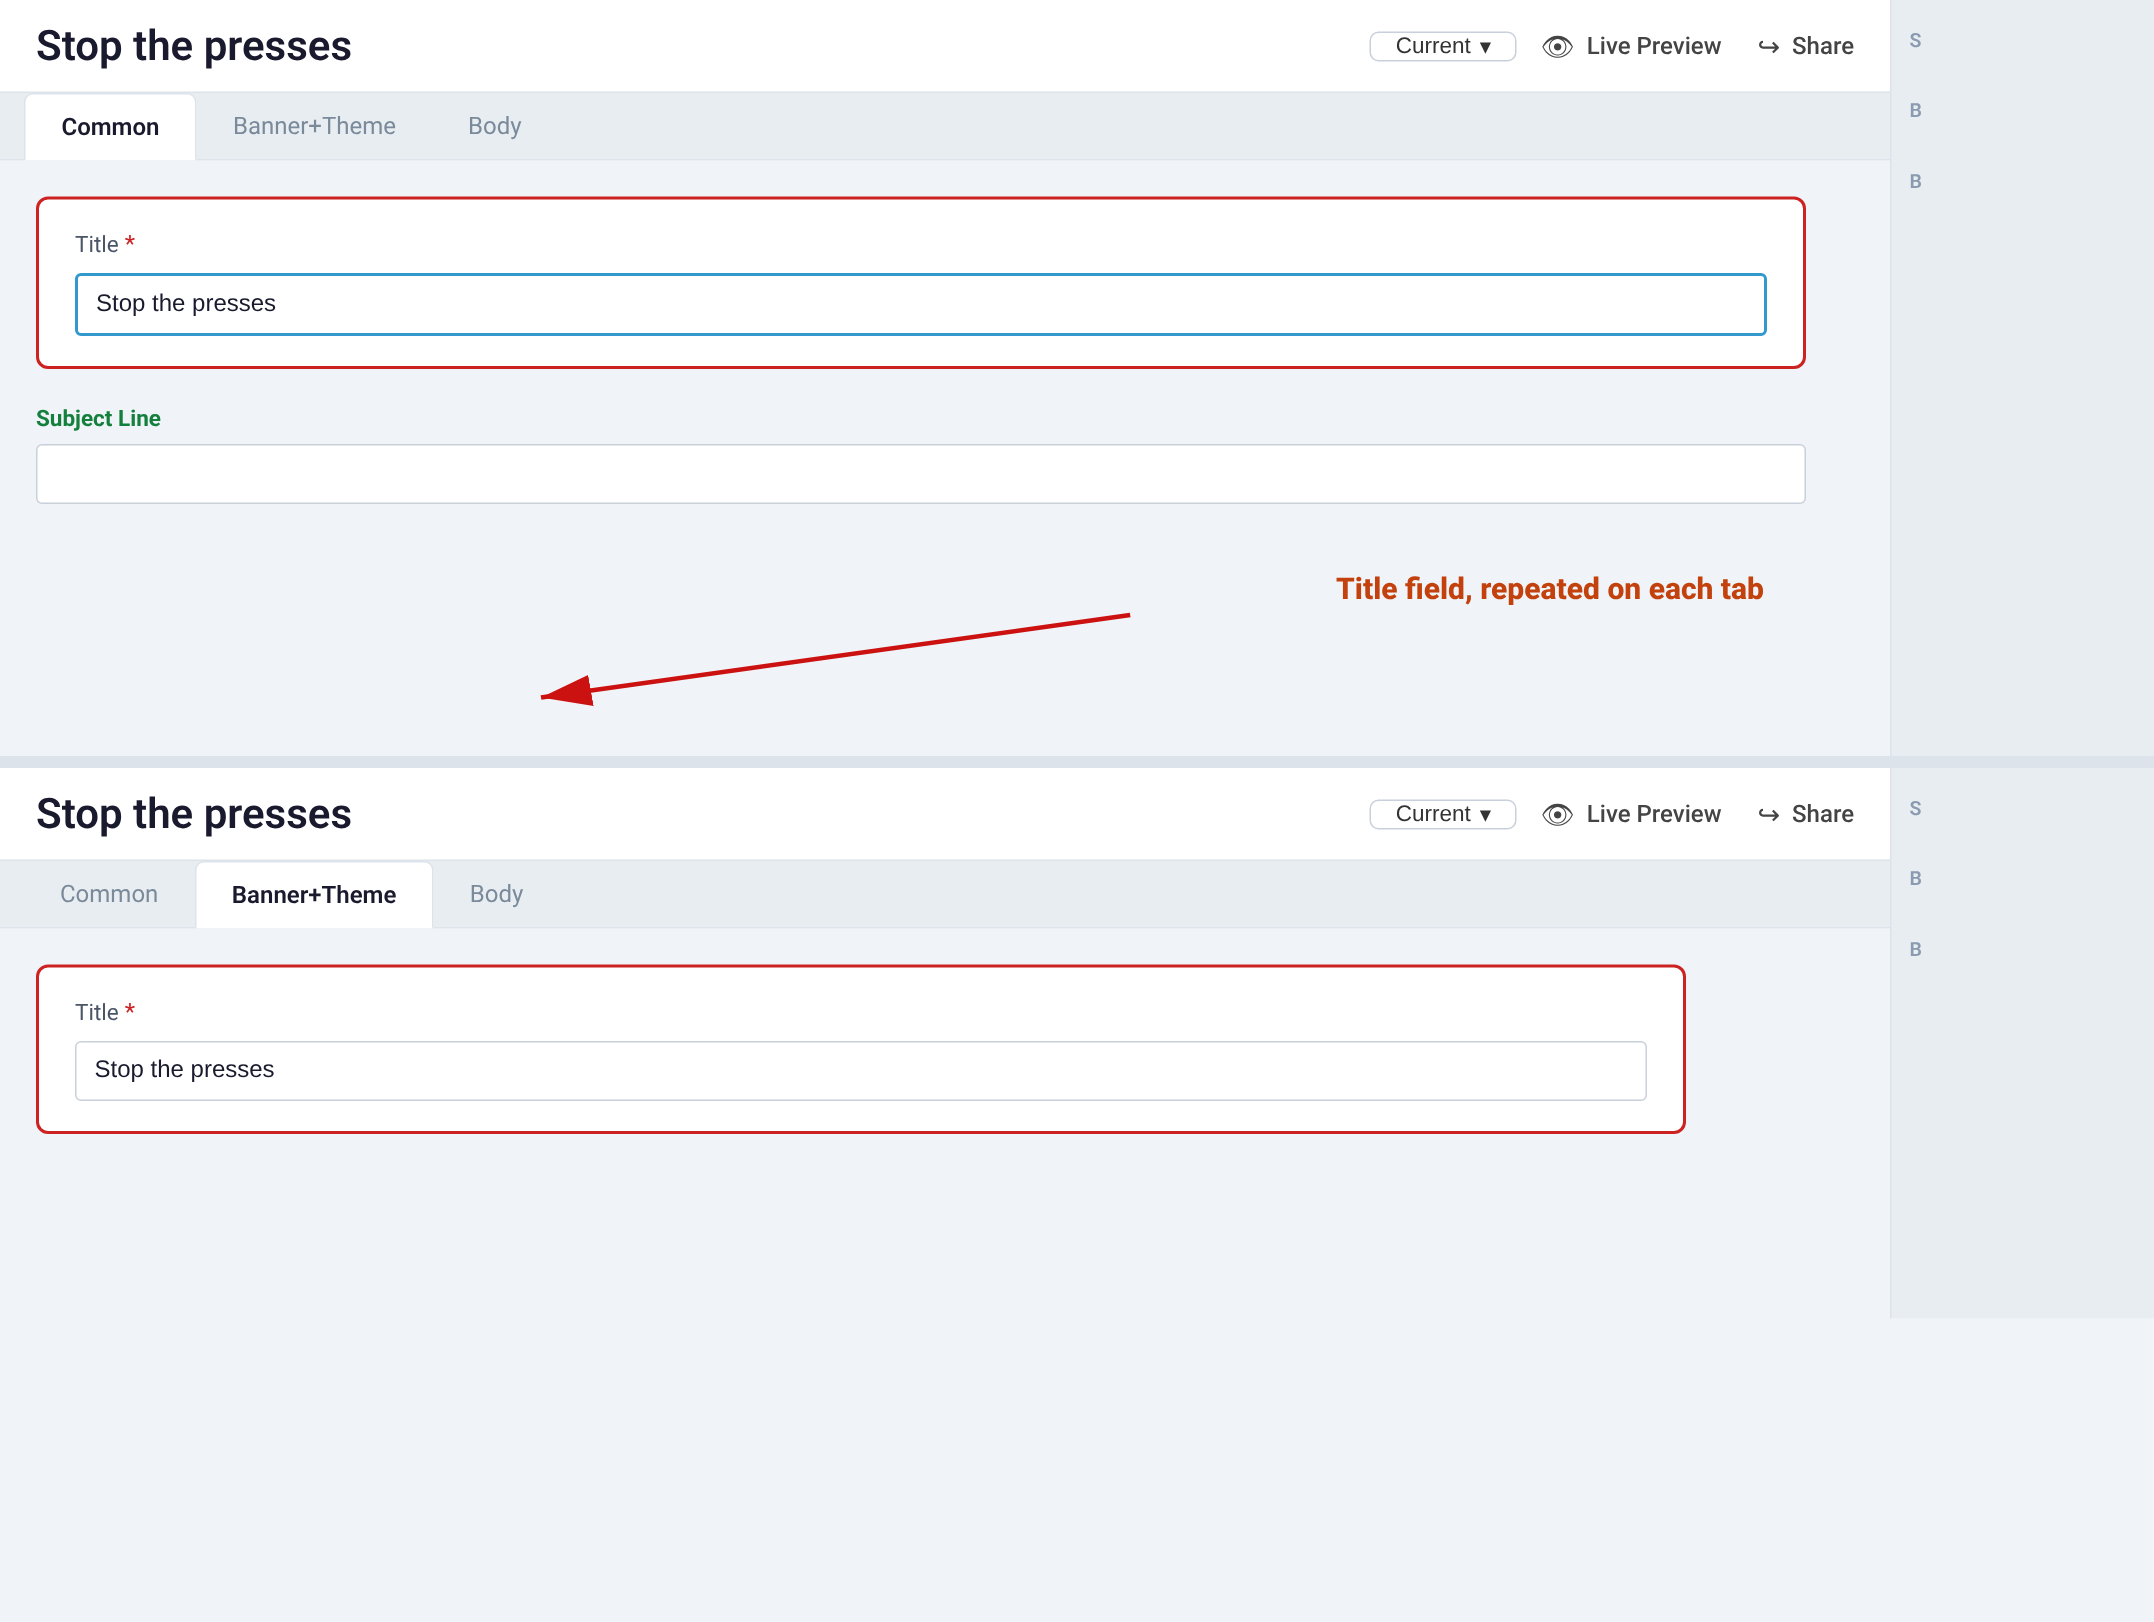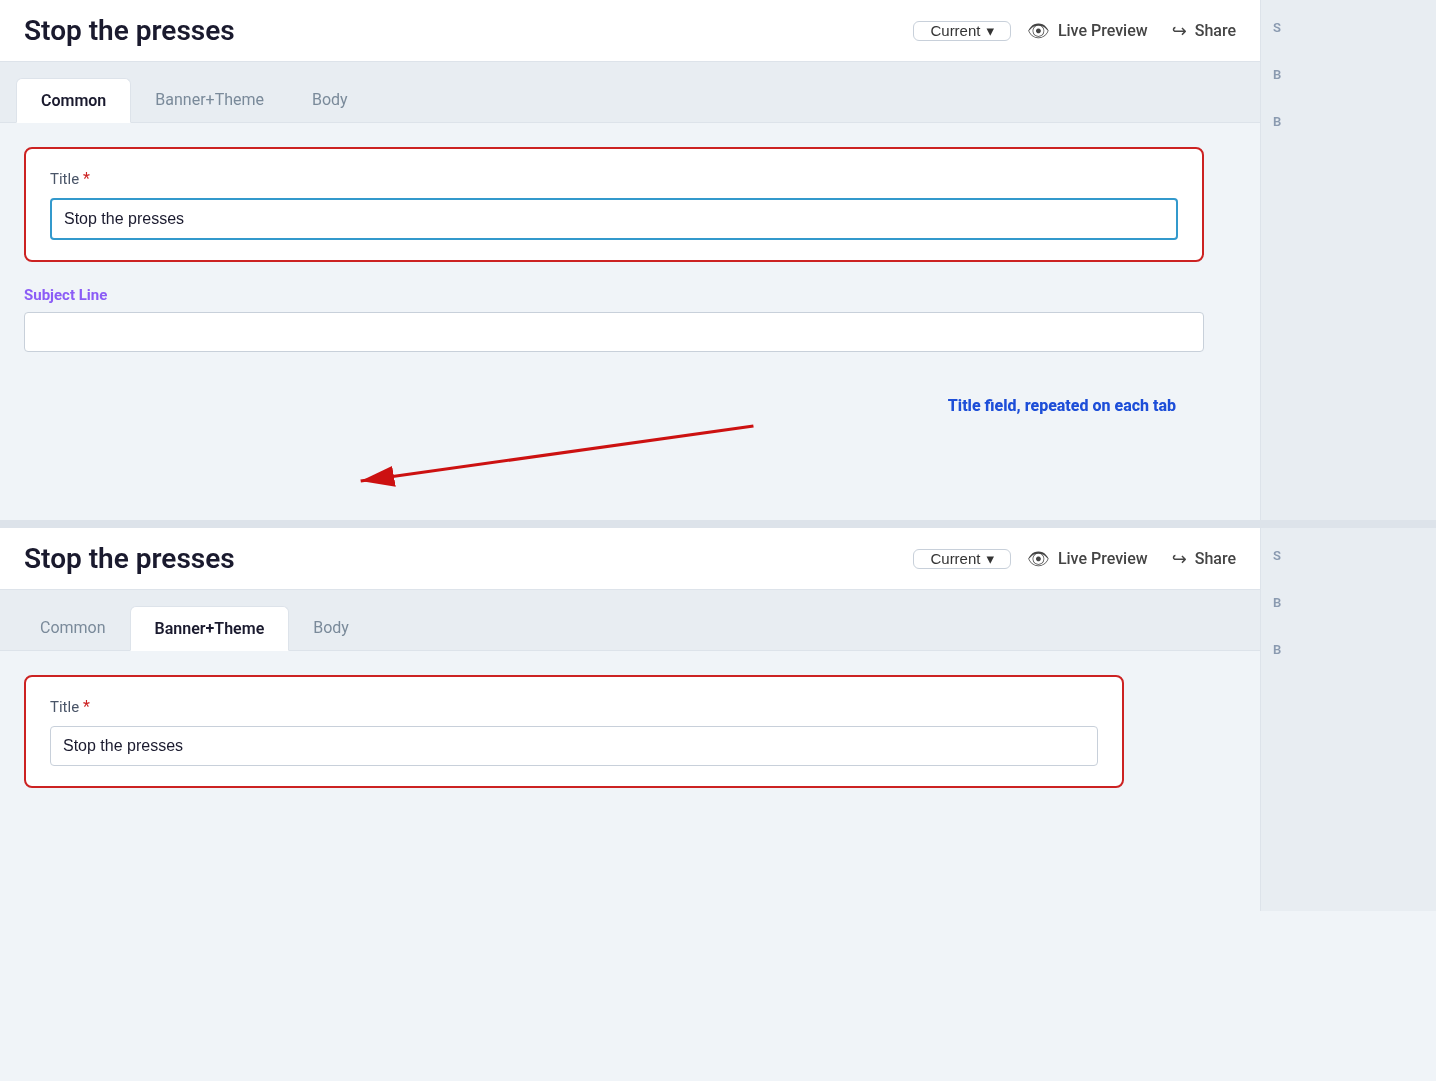--- a/index.html
+++ b/index.html
@@ -63,21 +63,21 @@
       gap: 8px;
       font-size: 16px;
       color: #444;
       cursor: pointer;
       font-weight: 500;
     }
 
     
     .tabs {
       display: flex;
-      padding: 16px 0 0 16px;
+      padding: 0 0 0 16px;
       background: #e8edf2;
       border-bottom: 1px solid #dde3ea;
     }
 
     .tab {
       padding: 12px 24px;
       font-size: 16px;
       color: #7a8a9a;
       cursor: pointer;
       border-top-left-radius: 6px;
@@ -148,38 +148,38 @@
     }
 
     .subject-section {
       max-width: 1180px;
       margin-bottom: 24px;
     }
 
     .subject-label {
       font-size: 15px;
       font-weight: 700;
-      color: #8b5cf6;
+      color: #15803d;
       margin-bottom: 8px;
     }
 
     
     .annotation-area {
       position: relative;
       height: 120px;
       margin-bottom: 0;
     }
 
     .annotation-text {
       position: absolute;
       right: 60px;
       top: 20px;
-      font-size: 16px;
+      font-size: 20px;
       font-weight: 800;
-      color: #1d4ed8;
+      color: #c2410c;
       max-width: 380px;
       text-align: center;
       line-height: 1.2;
     }
 
     
     .arrow-container {
       position: absolute;
       left: 0;
       top: 0;

